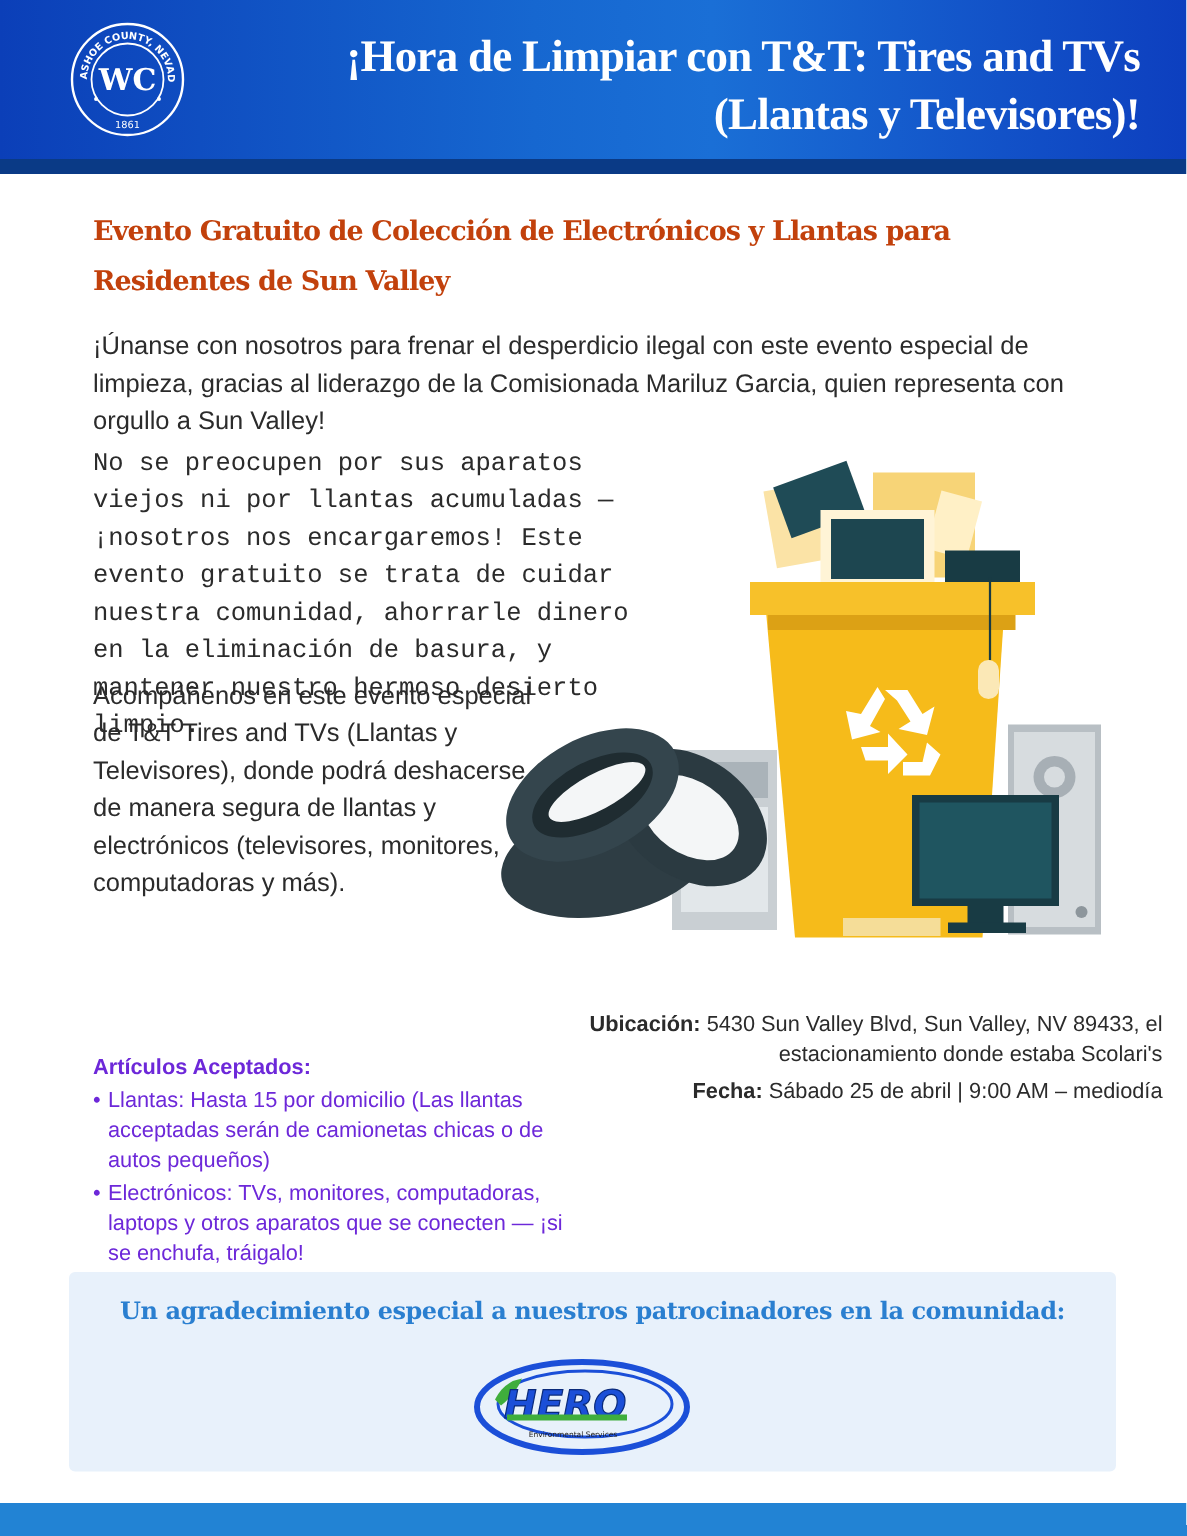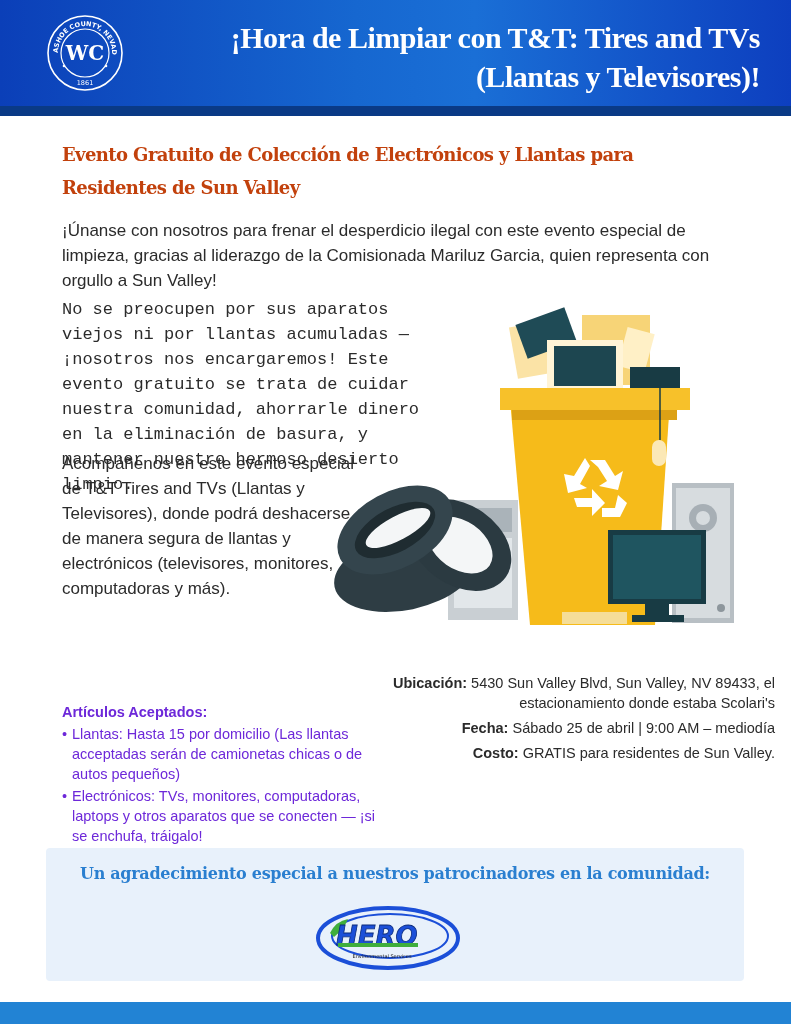--- a/index.html
+++ b/index.html
@@ -171,24 +171,20 @@
 
 <div class="info">
   <div class="row">
     <b>Ubicación:</b>
     <span>5430 Sun Valley Blvd, Sun Valley, NV 89433, el estacionamiento donde estaba Scolari's</span>
   </div>
   <div class="row">
     <b>Fecha:</b>
     <span>Sábado 25 de abril | 9:00 AM – mediodía</span>
   </div>
-  <div class="row">
-    <b>Costo:</b>
-    <span>GRATIS para residentes de Sun Valley.</span>
-  </div>
 </div>
 
 <div class="sponsors">
   <div class="sponsors-title">Un agradecimiento especial a nuestros patrocinadores en la comunidad:</div>
   <svg class="hero-logo" viewBox="0 0 148 70">
     <ellipse cx="74" cy="35" rx="70" ry="30" fill="none" stroke="#1b4fd8" stroke-width="4"></ellipse>
     <ellipse cx="76" cy="33" rx="58" ry="22" fill="none" stroke="#1b4fd8" stroke-width="2"></ellipse>
     <path d="M 16 30 Q 22 18 34 16 Q 30 26 20 34 Z" fill="#3fae3c"></path>
     <text x="22" y="42" font-family="DejaVu Sans, sans-serif" font-size="26" font-weight="bold" font-style="italic" fill="#1b4fd8" stroke="#0a2a7a" stroke-width="0.8">HERO</text>
     <rect x="24" y="40" width="80" height="4" fill="#3fae3c"></rect>

